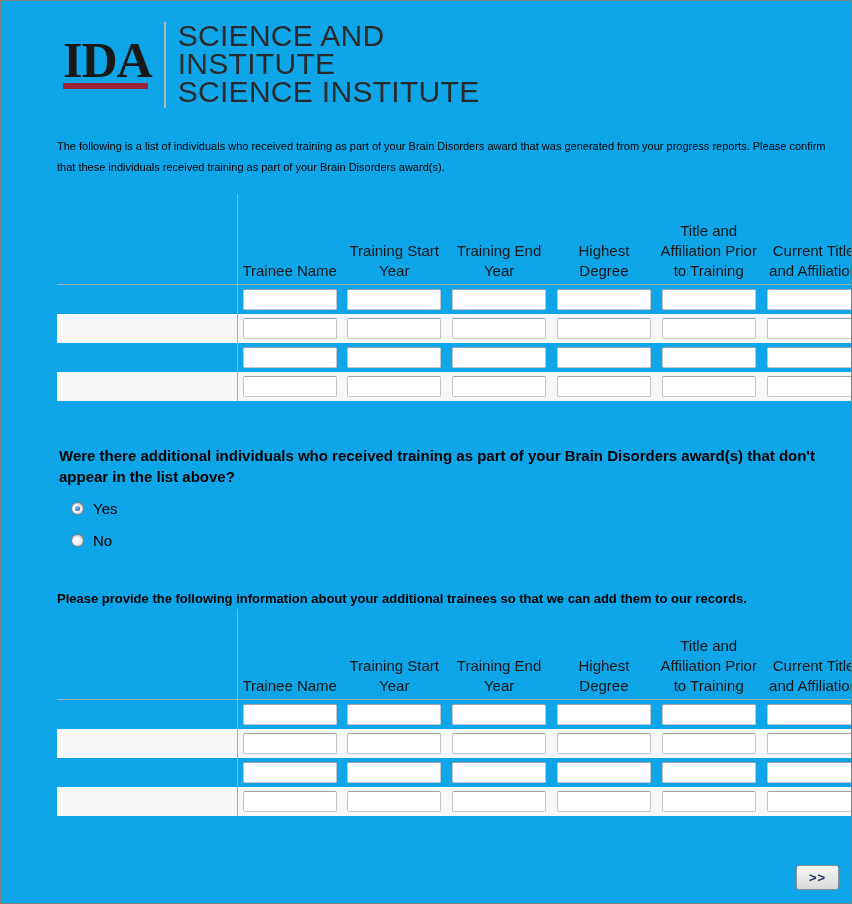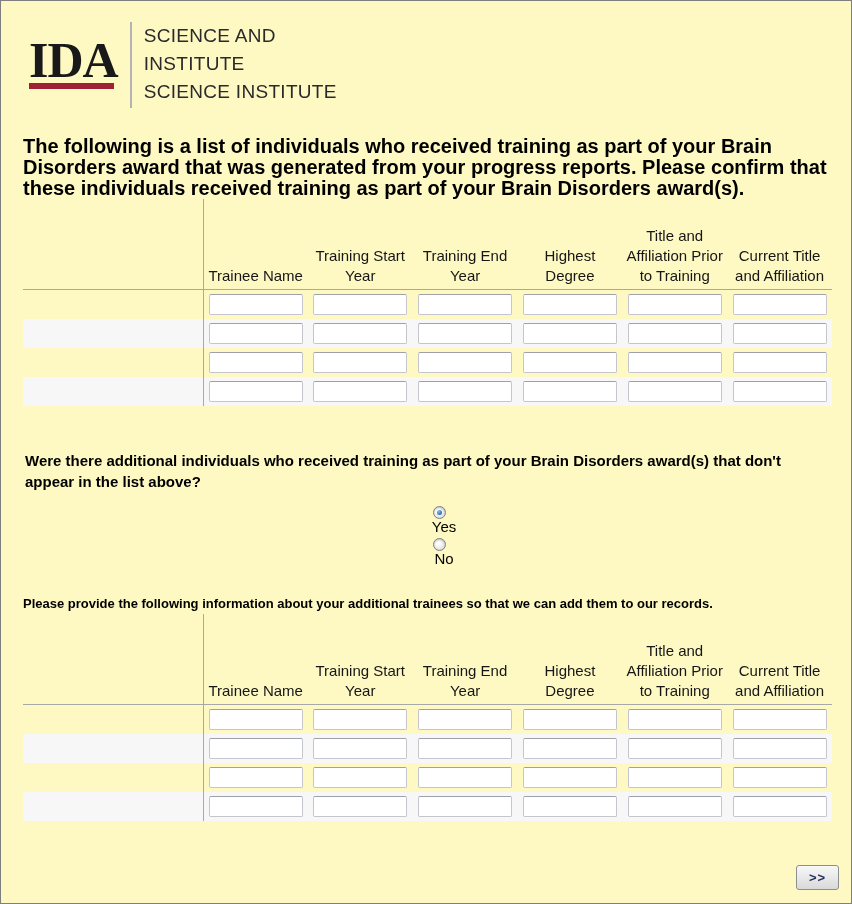--- a/index.html
+++ b/index.html
@@ -1,34 +1,34 @@
 <!DOCTYPE html>
 <html><head>
 <meta charset="utf-8">
 <style>
   html,body{margin:0;padding:0;background:#fff;}
   .page{
     width:852px;height:904px;box-sizing:border-box;border:1px solid #7f7f7f;
-    background:#fef9c3;position:relative;overflow:hidden;
-    font-family:"Liberation Sans",sans-serif;color:#000;
+    background:#0ea5e9;position:relative;overflow:hidden;
+    font-family:"Liberation Sans",sans-serif;color:#000;padding-left:34px;
   }
 
   
   .logo-row{display:flex;align-items:flex-start;margin:19px 0 0 28px;}
   .ida-wrap{display:flex;flex-direction:column;align-items:flex-start;margin-top:20px;}
   .ida-text{
     font-family:"Liberation Serif",serif;font-weight:bold;font-size:50px;
     line-height:40px;letter-spacing:-1px;color:#191919;
   }
   .ida-bar{width:85px;height:6px;margin-top:3px;background:#9d2235;}
   .logo-divider{width:2px;height:86px;background:#b3b3b3;margin:2px 12px 0 12px;flex:none;}
-  .org-text{font-size:19px;line-height:28px;color:#2a2a2a;letter-spacing:.3px;margin-top:2px;}
-
-  
-  .para{margin:28px 22px 0 22px;font-size:20px;font-weight:bold;line-height:21px;}
+  .org-text{font-size:30px;line-height:28px;color:#2a2a2a;letter-spacing:.3px;margin-top:2px;}
+
+  
+  .para{margin:28px 22px 16px 22px;font-size:11px;font-weight:normal;line-height:21px;}
   .question{margin:44px 22px 0 24px;font-size:15px;font-weight:bold;line-height:21px;}
   .para2{margin:40px 22px 0 22px;font-size:13px;font-weight:bold;line-height:21px;}
 
   
   table.grid{margin-left:22px;border-collapse:collapse;table-layout:fixed;width:809px;}
   table.grid col.label-col{width:180px;}
   table.grid thead th{
     height:87px;vertical-align:bottom;font-weight:normal;
     font-size:15px;line-height:20px;color:#161616;padding:0 3px 3px;
     border-bottom:1px solid #a8a8a8;
@@ -37,21 +37,21 @@
   table.grid tbody td{height:29px;padding:0;text-align:center;vertical-align:middle;}
   table.grid tbody tr:nth-child(even){background:#f7f7f8;}
   .cell-input{
     display:block;margin:0 auto;width:94px;height:21px;box-sizing:border-box;
     border:1px solid #c4c5cd;border-top-color:#9fa1aa;border-radius:2px;
     background:#fff;outline:none;padding:1px 4px;
     font:13px "Liberation Sans",sans-serif;
   }
 
   
-  .option{display:flex;align-items:center;margin:14px 0 0 36px;height:15px;flex-direction:column;}
+  .option{display:flex;align-items:center;margin:14px 0 0 36px;height:15px;}
   .option + .option{margin-top:17px;}
   .radio{
     width:13px;height:13px;box-sizing:border-box;border-radius:50%;flex:none;
     border:1px solid #7e7e7e;margin-right:9px;position:relative;
     background:radial-gradient(circle at 35% 30%, #ffffff 20%, #d9d9d9 95%);
     box-shadow:inset 0 1px 2px rgba(0,0,0,.25);
   }
   .radio.checked::after{
     content:"";position:absolute;left:3px;top:3px;width:5px;height:5px;border-radius:50%;
     background:radial-gradient(circle at 35% 30%, #79b6e8 10%, #1d5d9c 85%);

